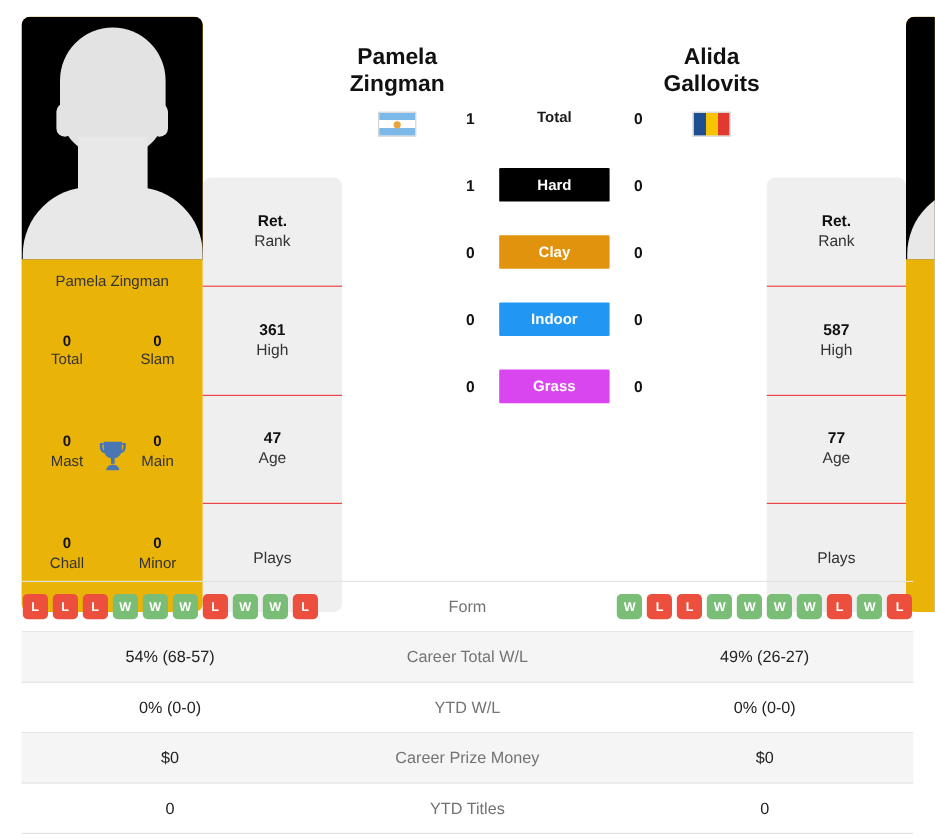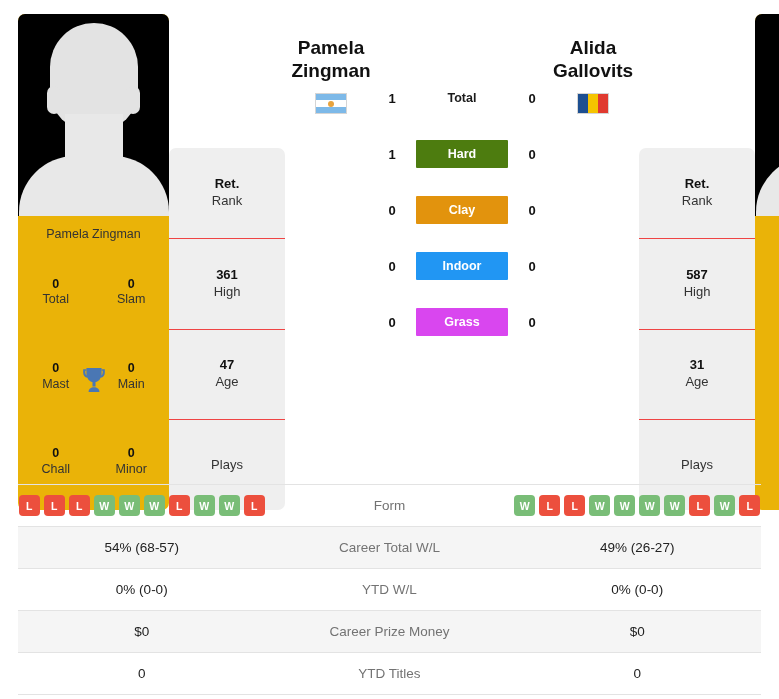--- a/index.html
+++ b/index.html
@@ -286,21 +286,21 @@
     </div>
 
     <div class="surfaces">
       <div class="srow">
         <div class="sc">1</div>
         <div class="pill plain">Total</div>
         <div class="sc">0</div>
       </div>
       <div class="srow">
         <div class="sc">1</div>
-        <div class="pill" style="background: #4d7c0f;">Hard</div>
+        <div class="pill" style="background: #000000;">Hard</div>
         <div class="sc">0</div>
       </div>
       <div class="srow">
         <div class="sc">0</div>
         <div class="pill" style="background: rgb(226, 147, 13);">Clay</div>
         <div class="sc">0</div>
       </div>
       <div class="srow">
         <div class="sc">0</div>
         <div class="pill" style="background: rgb(33, 150, 243);">Indoor</div>
@@ -322,21 +322,21 @@
     <div class="info-card">
       <div class="info-sec">
         <div class="num">Ret.</div>
         <div class="lbl">Rank</div>
       </div>
       <div class="info-sec">
         <div class="num">587</div>
         <div class="lbl">High</div>
       </div>
       <div class="info-sec">
-        <div class="num">31</div>
+        <div class="num">77</div>
         <div class="lbl">Age</div>
       </div>
       <div class="info-sec plays">
         <div class="num"></div>
         <div class="lbl">Plays</div>
       </div>
     </div>
 
     <div class="player-card">
       <div class="avatar">

